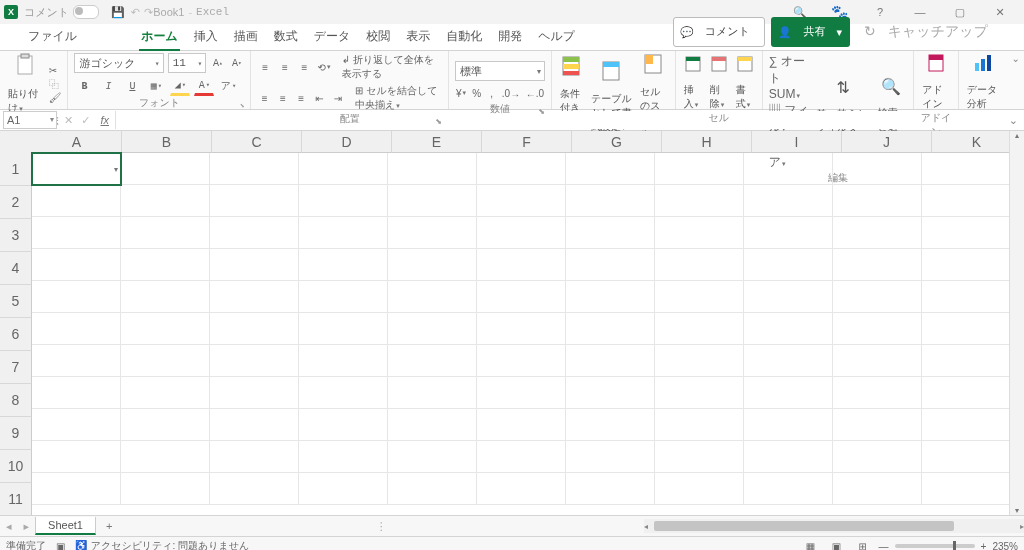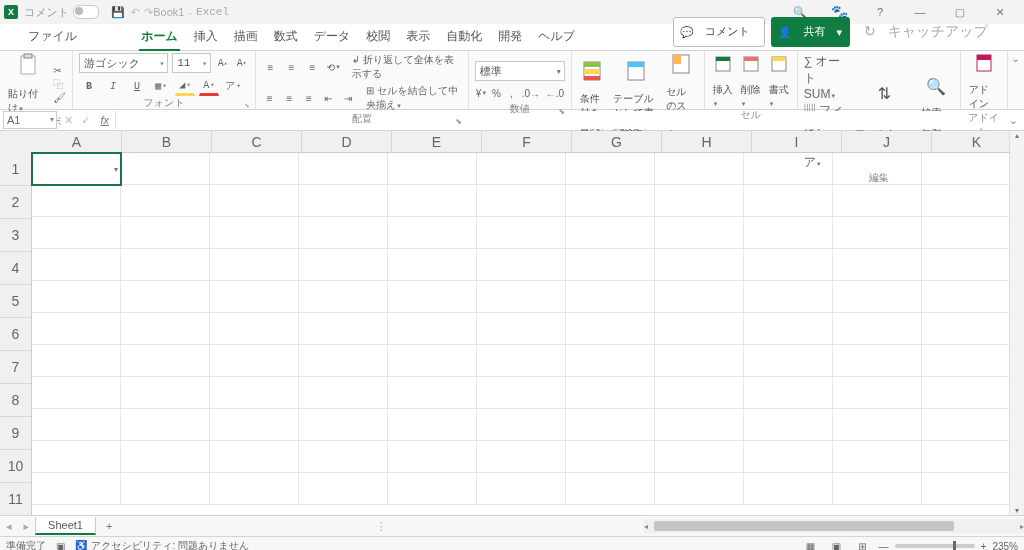--- a/index.html
+++ b/index.html
@@ -263,20 +263,31 @@
     <div class="bigbtn" data-interactable="true">
         <svg width="18" height="20">
           <rect x="2" y="2" width="14" height="16" fill="#fff" stroke="#c2185b"></rect>
           <rect x="2" y="2" width="14" height="5" fill="#c2185b"></rect>
         </svg>
         <span>アドイン</span>
       </div>
     <div class="grp-label"><span>アドイン</span></div>
   </div>
 
+  <div class="grp" style="width:40px;border-right:none;">
+    <div class="bigbtn" data-interactable="true">
+        <svg width="20" height="20">
+          <rect x="2" y="10" width="4" height="8" fill="#4fc3f7"></rect>
+          <rect x="8" y="6" width="4" height="12" fill="#1976d2"></rect>
+          <rect x="14" y="2" width="4" height="16" fill="#0d47a1"></rect>
+        </svg>
+        <span>データ分析</span>
+      </div>
+    <div class="grp-label"></div>
+  </div>
 
   <div style="margin-left:auto;padding:2px 4px;color:#888;" data-interactable="true">⌄</div>
 </div>
 
 <div class="fbar">
   <div class="namebox" data-interactable="true">A1</div>
   <span style="color:#bbb;padding:0 4px;" data-interactable="true">✕</span>
   <span style="color:#bbb;padding:0 4px;" data-interactable="true">✓</span>
   <span class="fx" data-interactable="true">fx</span>
   <input class="finput" data-interactable="true" style="">

